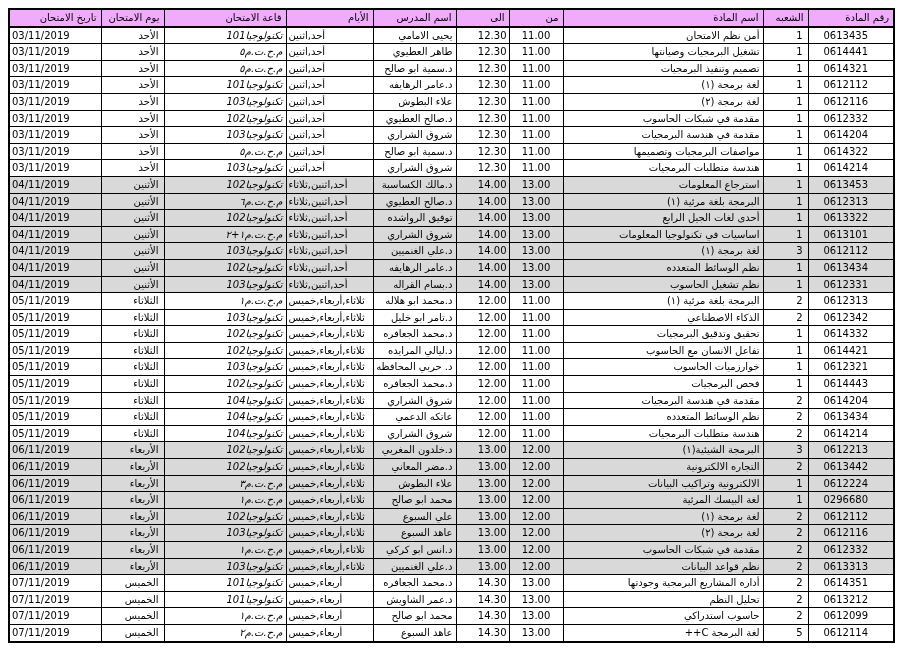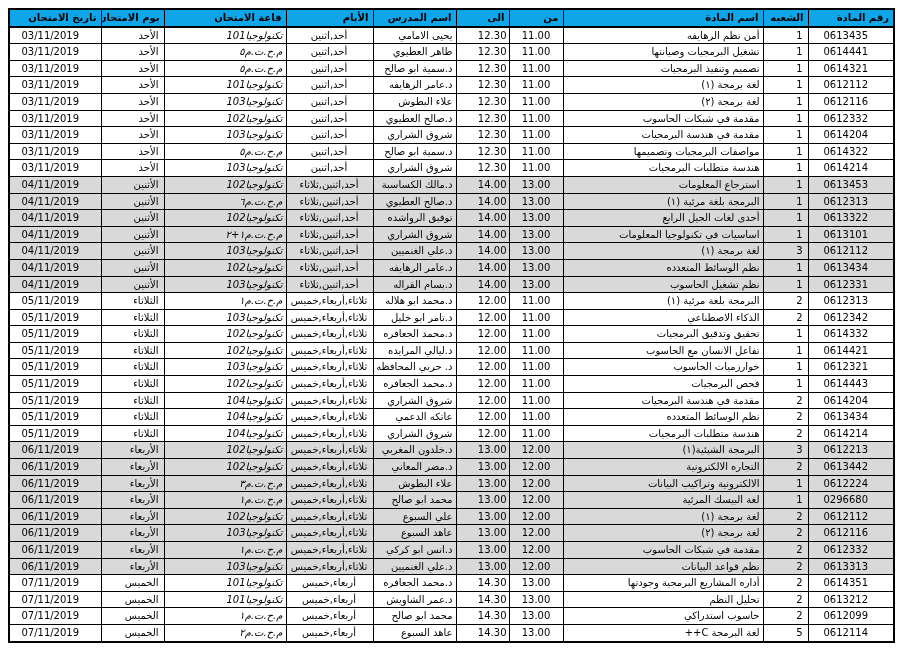--- a/index.html
+++ b/index.html
@@ -28,38 +28,38 @@
   th, td {
     border: 1px solid #000000;
     height: 15.6px;
     line-height: 15.6px;
     padding: 0 2px;
     overflow: hidden;
     white-space: nowrap;
     vertical-align: middle;
   }
   thead th {
-    font-weight: bold;
+    font-weight: normal;
     text-align: right;
     padding-right: 4px;
     border-bottom-width: 2px;
-    background: #0ea5e9;
+    background: #f0abfc;
   }
   tr.shaded td { background: #d9d9d9; }
   
   .c-course_no   { text-align: left;  padding-left: 15px; }
   .c-section     { text-align: right; padding-right: 5px; }
   .c-course_name { text-align: right; padding-right: 3px; }
   .c-from        { text-align: center; margin-top: 32px; }
   .c-to          { text-align: right; }
   .c-teacher     { text-align: right; padding-right: 3px; }
-  .c-days        { text-align: center; padding-right: 3px; }
+  .c-days        { text-align: left; padding-right: 3px; }
   .c-hall        { text-align: right; padding-right: 3px; font-style: italic; }
   .c-exam_day    { text-align: right; padding-right: 5px; margin-top: 24px; }
-  .c-exam_date   { text-align: center; padding-right: 12px; margin-left: 12px; }
+  .c-exam_date   { text-align: left; padding-right: 12px; margin-left: 12px; }
 </style>
 </head>
 <body>
 
 <div class="sheet">
   <table>
     <colgroup>
       <col style="width:86px">
       <col style="width:45px">
       <col style="width:200px">
@@ -82,21 +82,21 @@
         <th class="c-head">الأيام</th>
         <th class="c-head">قاعة الامتحان</th>
         <th class="c-head">يوم الامتحان</th>
         <th class="c-head">تاريخ الامتحان</th>
       </tr>
     </thead>
     <tbody>
         <tr>
           <td class="c-course_no">0613435</td>
           <td class="c-section">1</td>
-          <td class="c-course_name">أمن نظم الرهايفه</td>
+          <td class="c-course_name">أمن نظم الامتحان</td>
           <td class="c-from">11.00</td>
           <td class="c-to">12.30</td>
           <td class="c-teacher">يحيى الامامي</td>
           <td class="c-days">أحد,اثنين</td>
           <td class="c-hall">تكنولوجيا101</td>
           <td class="c-exam_day">الأحد</td>
           <td class="c-exam_date">03/11/2019</td>
         </tr>
         <tr>
           <td class="c-course_no">0614441</td>

